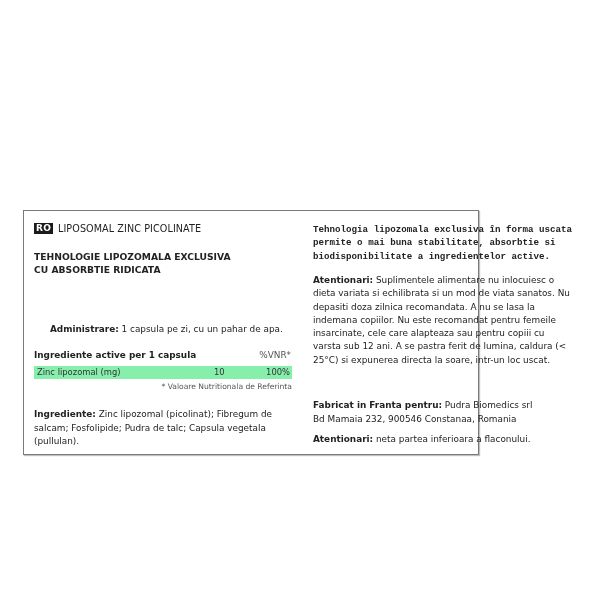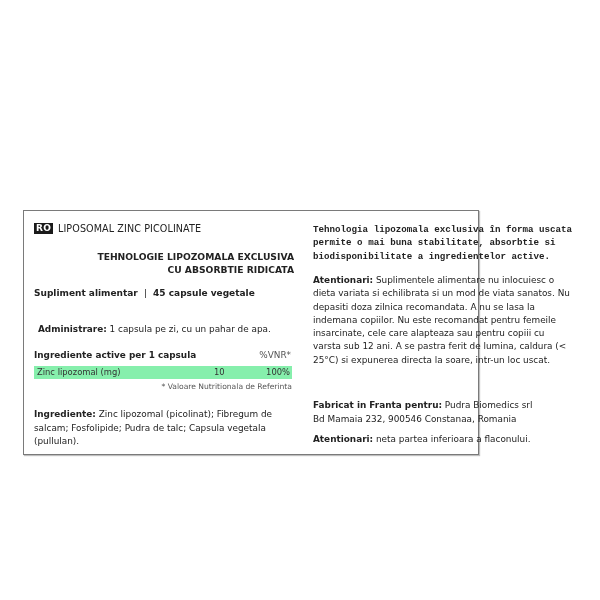--- a/index.html
+++ b/index.html
@@ -15,24 +15,24 @@
   }
   .col { position:absolute; top:0; }
   .col-left { left:10px; width:258px; }
   .col-right { left:289px; width:255px; }
   .title-row { position:absolute; top:12px; left:0; display:flex; align-items:center; gap:5px; }
   .ro-badge {
     background:#1a1a1a; color:#fff; font-size:9px; font-weight:bold; padding:0 2px;
     line-height:11px; letter-spacing:0.2px;
   }
   .product-name { font-size:9.6px; color:#222; letter-spacing:0.1px; }
-  .subtitle { position:absolute; top:39px; left:0; font-size:9.2px; font-weight:bold; line-height:13px; color:#222; width:260px;text-align:right; }
+  .subtitle { position:absolute; top:39px; left:0; font-size:9.2px; font-weight:bold; line-height:13px; color:#222; width:260px; }
   .sup-line { position:absolute; top:76px; left:0; font-size:9px; line-height:12px; color:#222; width:260px; }
   .b { font-weight:bold; }
-  .admin { position:absolute; top:113px; left:4px; font-size:8.9px; color:#222; white-space:nowrap; }
+  .admin { position:absolute; top:113px; left:16px; font-size:8.9px; color:#222; white-space:nowrap; }
   .table-hdr { position:absolute; top:139px; left:0; width:258px; font-size:8.9px; display:flex; justify-content:space-between;align-items:center; }
   .table-hdr .vnr { font-weight:normal; color:#555; padding-right:1px; }
   .table-row {
     position:absolute; top:155px; left:0; width:258px; height:13px; background:#86efac;
     font-size:8.4px; color:#333; line-height:13px;
   }
   .table-row .name { position:absolute; left:3px; }
   .table-row .qty { position:absolute; left:180px; }
   .table-row .pct { position:absolute; right:2px; }
   .footnote { position:absolute; top:171px; right:0; font-size:7.6px; color:#555; white-space:nowrap; }
@@ -49,25 +49,20 @@
   <div class="col col-left">
     <div class="title-row">
       <span class="ro-badge">RO</span>
       <span class="product-name">LIPOSOMAL ZINC PICOLINATE</span>
     </div>
     <div class="subtitle">
       <div>TEHNOLOGIE LIPOZOMALA EXCLUSIVA</div>
       <div>CU ABSORBTIE RIDICATA</div>
     </div>
     <div class="sup-line">
-      <div class="b">
-        <span>Supliment alimentar</span>
-        <span style="font-weight:normal;margin:0 3px">|</span>
-        <span>45 capsule vegetale</span>
-      </div>
     </div>
     <div class="admin">
       <span class="b">Administrare:</span><span> 1 capsula pe zi, cu un pahar de apa.</span>
     </div>
     <div class="table-hdr">
       <span class="b">Ingrediente active per 1 capsula</span>
       <span class="vnr">%VNR*</span>
     </div>
     <div class="table-row">
       <span class="name">Zinc lipozomal (mg)</span>

